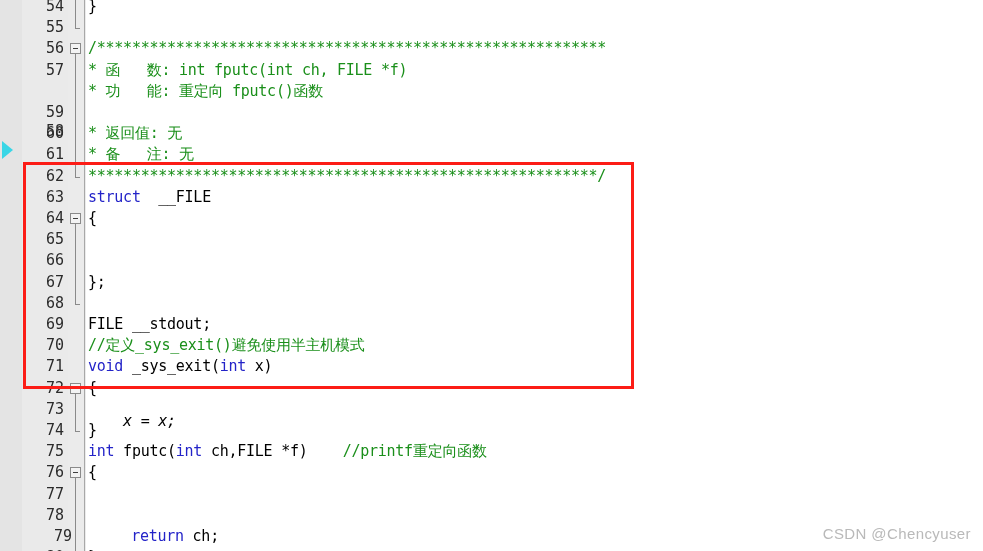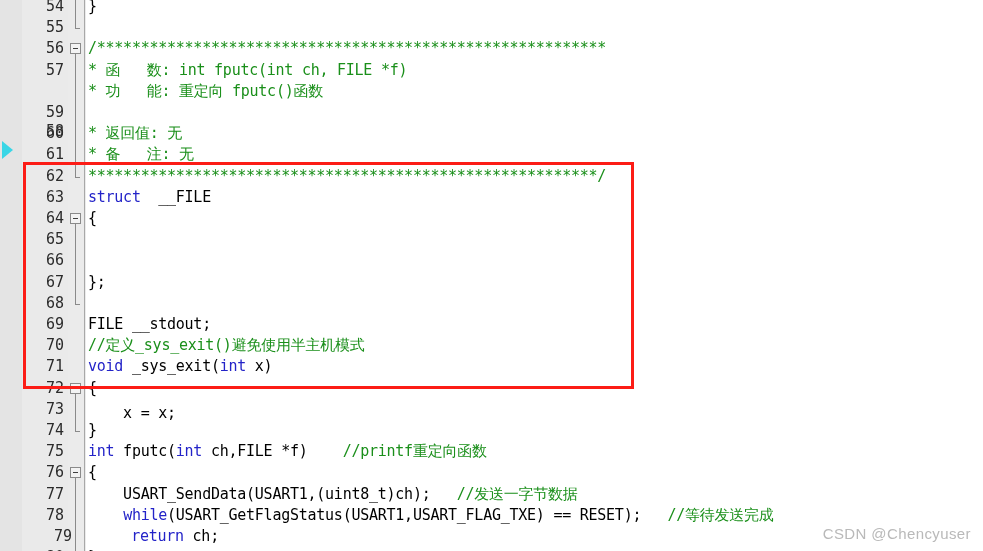--- a/index.html
+++ b/index.html
@@ -175,41 +175,39 @@
       <div class="row" style="top: 356.4px;">
         <div class="ln" style="top: 0px;">71</div>
         <div class="code" style="top: 0px;"><span class="c-kw">void</span><span class="c-txt"> _sys_exit(</span><span class="c-kw">int</span><span class="c-txt"> x)</span></div>
       </div>
       <div class="row" style="top: 377.6px;">
         <div class="ln" style="top: 0px;">72</div>
         <div class="code" style="top: 0px;"><span class="c-txt">{</span></div>
       </div>
       <div class="row" style="top: 398.8px;">
         <div class="ln" style="top: 0px;">73</div>
-        <div class="code" style="top: 4px;"><span class="c-txt">    x = x;</span></div>
+        <div class="code" style="top: 12px; font-style: italic;"><span class="c-txt">    x = x;</span></div>
       </div>
       <div class="row" style="top: 420px;">
         <div class="ln" style="top: 0px;">74</div>
         <div class="code" style="top: 0px;"><span class="c-txt">}</span></div>
       </div>
       <div class="row" style="top: 441.2px;">
         <div class="ln" style="top: 0px; text-align: right;">75</div>
         <div class="code" style="top: 0px;"><span class="c-kw">int</span><span class="c-txt"> fputc(</span><span class="c-kw">int</span><span class="c-txt"> ch,FILE *f)    </span><span class="c-cmt">//printf重定向函数</span></div>
       </div>
       <div class="row" style="top: 462.4px;">
         <div class="ln" style="top: 0px;">76</div>
         <div class="code" style="top: 0px;"><span class="c-txt">{</span></div>
       </div>
       <div class="row" style="top: 483.6px;">
         <div class="ln" style="top: 0px;">77</div>
-        <div class="code" style="top: 0px;"><span class="c-txt">    USART_SendData(USART1,(uint8_t)ch);   </span><span class="c-cmt">//发送一字节数据</span></div>
       </div>
       <div class="row" style="top: 504.8px;">
         <div class="ln" style="top: 0px;">78</div>
-        <div class="code" style="top: 0px;"><span class="c-txt">    </span><span class="c-kw">while</span><span class="c-txt">(USART_GetFlagStatus(USART1,USART_FLAG_TXE) == RESET);   </span><span class="c-cmt">//等待发送完成</span></div>
       </div>
       <div class="row" style="top: 526px; margin-left: 8px;">
         <div class="ln" style="top: 0px;">79</div>
         <div class="code" style="top: 0px;"><span class="c-txt">    </span><span class="c-kw">return</span><span class="c-txt"> ch;</span></div>
       </div>
       <div class="row" style="top: 547.2px;">
         <div class="ln" style="top: 0px;">80</div>
         <div class="code" style="top: 0px;"><span class="c-txt">}</span></div>
       </div>
     </div>

